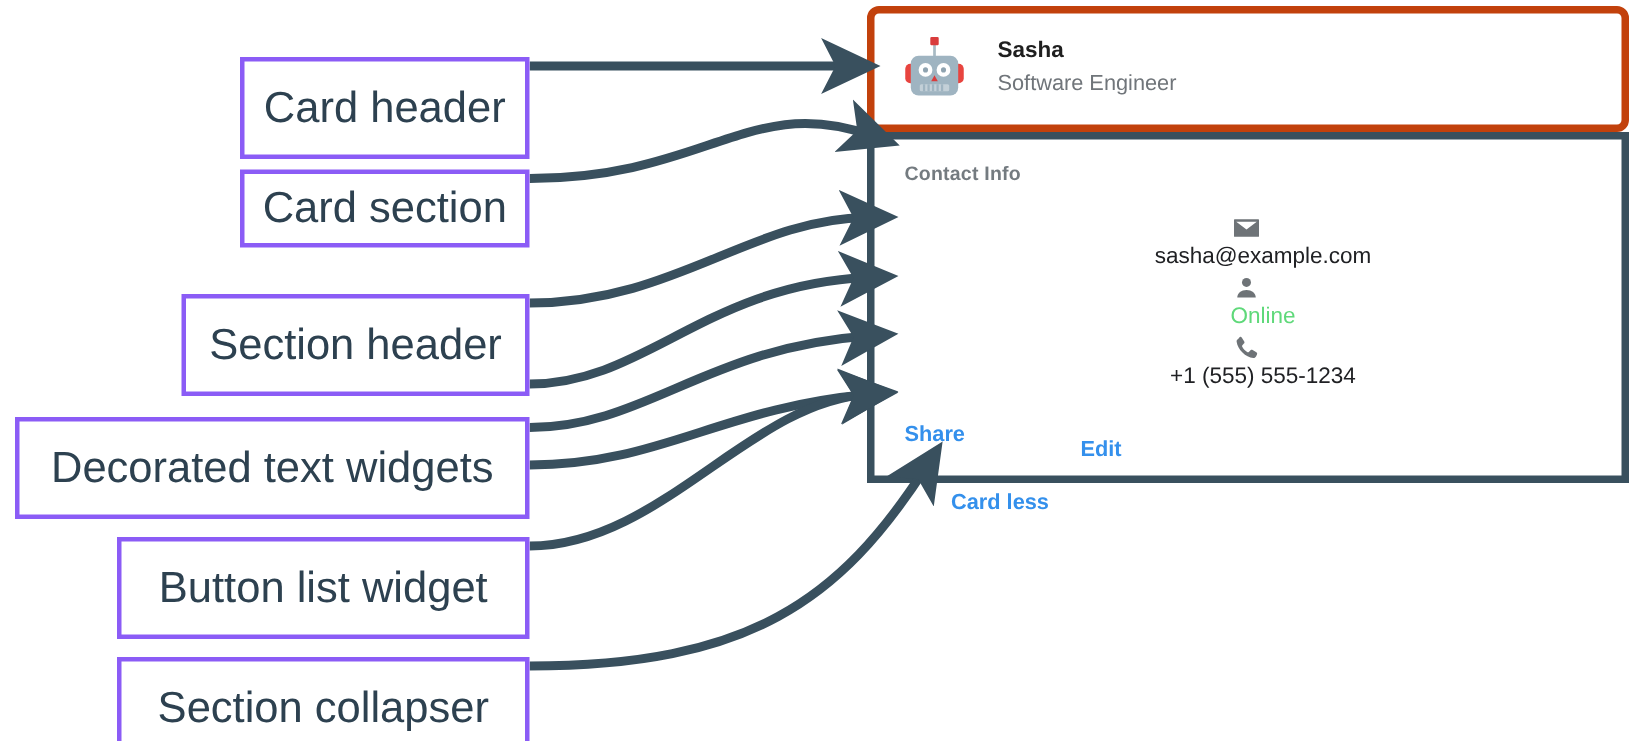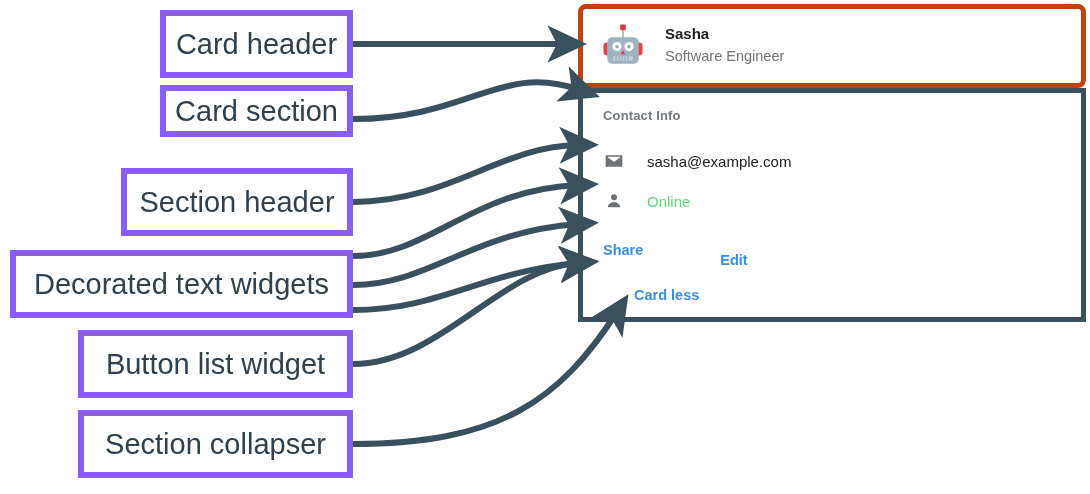--- a/index.html
+++ b/index.html
@@ -16,31 +16,32 @@
     width: 1090px;
     height: 494px;
     background: #ffffff;
     overflow: hidden;
   }
 
   
   .callout {
     position: absolute;
     box-sizing: border-box;
-    border: 6px solid #8b5cf6;
+    border: 3px solid #8b5cf6;
     background: #ffffff;
     color: #2d4150;
     font-size: 29px;
     line-height: 1;
     display: flex;
     align-items: center;
     justify-content: center;
     padding: 12px 12px;
     z-index: 30;
     white-space: nowrap;
+    margin-top: 28px;
   }
 
   
   #arrows {
     position: absolute;
     left: 0;
     top: 0;
     width: 1090px;
     height: 494px;
     z-index: 20;
@@ -109,20 +110,21 @@
     font-weight: bold;
     color: #747b80;
     letter-spacing: 0.15px;
     line-height: 1;
     margin-bottom: 19px;
   }
   .deco-row {
     display: flex;
     align-items: center;
     height: 40px;
+    flex-direction: column;
   }
   .deco-icon {
     width: 22px;
     height: 22px;
     flex: 0 0 22px;
     margin-right: 22px;
     display: flex;
     align-items: center;
     justify-content: center;
   }
@@ -281,20 +283,28 @@
         <div class="deco-row">
           <span class="deco-icon">
             <svg viewBox="0 0 24 24" width="20" height="20" fill="#6e7377">
               <circle cx="12" cy="7.5" r="3.6"></circle>
               <path d="M4.6 19.6c0-3.7 3.3-6.1 7.4-6.1s7.4 2.4 7.4 6.1z"></path>
             </svg>
           </span>
           <span class="deco-text status-online">Online</span>
         </div>
 
+        <div class="deco-row">
+          <span class="deco-icon">
+            <svg viewBox="0 0 24 24" width="20" height="20" fill="#6e7377">
+              <path d="M6.6 3.2c.6-.3 1.3-.1 1.7.5l1.9 3c.3.6.2 1.3-.3 1.7L8.7 9.7c-.3.3-.4.7-.2 1.1.9 1.8 2.4 3.4 4.3 4.5.4.2.8.1 1.1-.2l1.3-1.3c.4-.4 1.1-.5 1.7-.2l3 1.8c.6.4.8 1.1.5 1.7l-.8 1.6c-.4.8-1.2 1.3-2.1 1.2C11.3 19.4 5 13.2 4.1 6.9c-.1-.9.4-1.7 1.2-2.1z"></path>
+            </svg>
+          </span>
+          <span class="deco-text">+1 (555) 555-1234</span>
+        </div>
 
         <div class="button-list">
           <button class="list-button">Share</button>
           <button class="list-button spaced">Edit</button>
         </div>
 
         <div class="collapser">
           <button class="collapser-button">Card less</button>
         </div>
 

